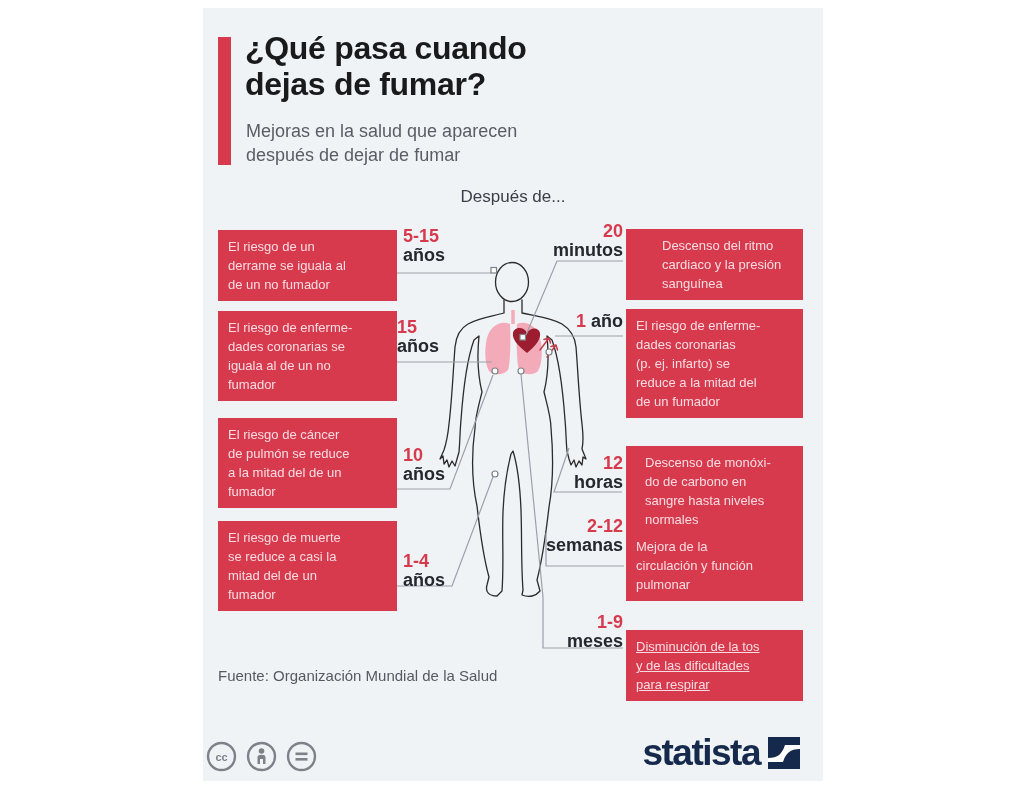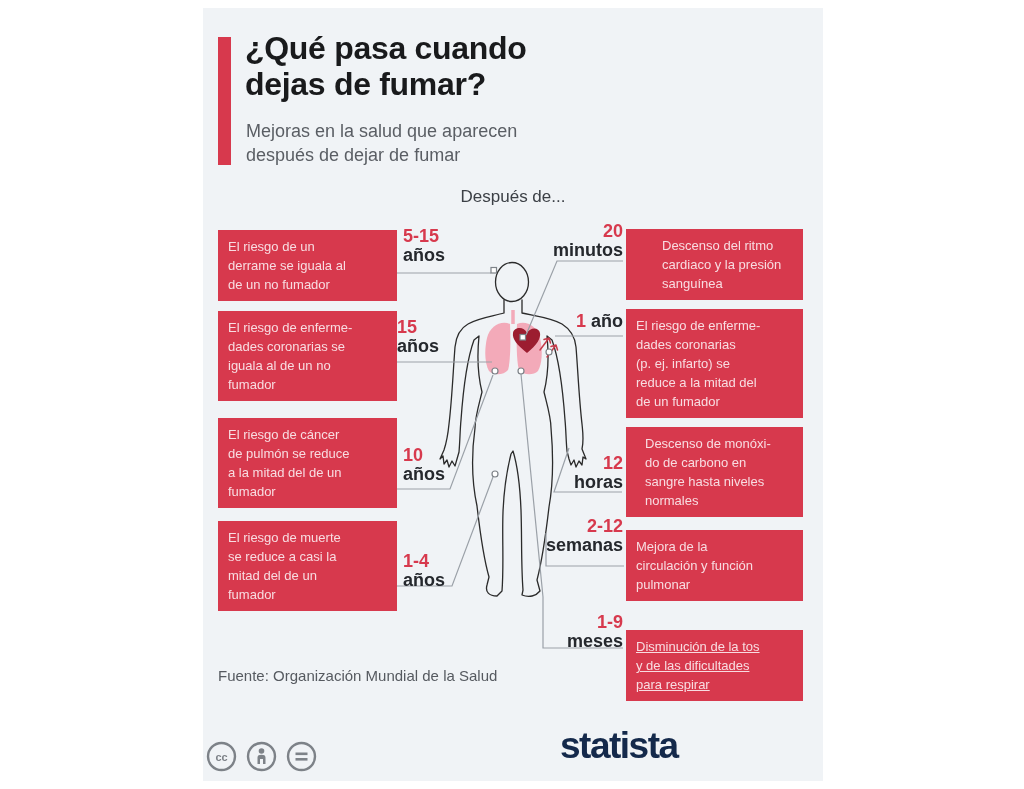--- a/index.html
+++ b/index.html
@@ -19,21 +19,21 @@
   .box.l{left:218px;width:179px;}
   .box.r{left:626px;width:177px;}
   .tlabel{position:absolute;font-size:18px;line-height:19px;font-weight:bold;}
   .tlabel .num{color:#d7394d;display:block;}
   .tlabel .unit{color:#25282d;display:block;}
   .tlabel.right{text-align:right;}
   .tlabel.inline .num,.tlabel.inline .unit{display:inline;}
   .source{position:absolute;left:218px;top:667px;font-size:15px;color:#565a60;}
   .license{position:absolute;left:206px;top:741px;display:flex;gap:9px;}
   .brand{position:absolute;left:560px;top:731px;width:240px;height:44px;display:flex;
-         align-items:flex-start;justify-content:flex-end;gap:8px;flex-direction:column;}
+         align-items:center;justify-content:flex-end;gap:8px;}
   .brand-text{font-size:37px;font-weight:bold;color:#14294b;letter-spacing:-1.5px;}
 </style>
 </head>
 <body>
 
 <div class="stage">
   <div class="panel"></div>
 
   <div class="accent-bar"></div>
   <div class="title">¿Qué pasa cuando
@@ -129,21 +129,21 @@
   </div>
 
   <div class="box r" style="top:229px;padding-left:36px;">Descenso del ritmo
 cardiaco y la presión
 sanguínea</div>
   <div class="box r" style="top:309px;">El riesgo de enferme-
 dades coronarias
 (p. ej. infarto) se
 reduce a la mitad del
 de un fumador</div>
-  <div class="box r" style="top:427px;padding-left:19px;">Descenso de monóxi-
+  <div class="box r" style="top:446px;padding-left:19px;">Descenso de monóxi-
 do de carbono en
 sangre hasta niveles
 normales</div>
   <div class="box r" style="top:530px;">Mejora de la
 circulación y función
 pulmonar</div>
   <div class="box r" style="top:630px;text-decoration:underline;">Disminución de la tos
 y de las dificultades
 para respirar</div>
 

